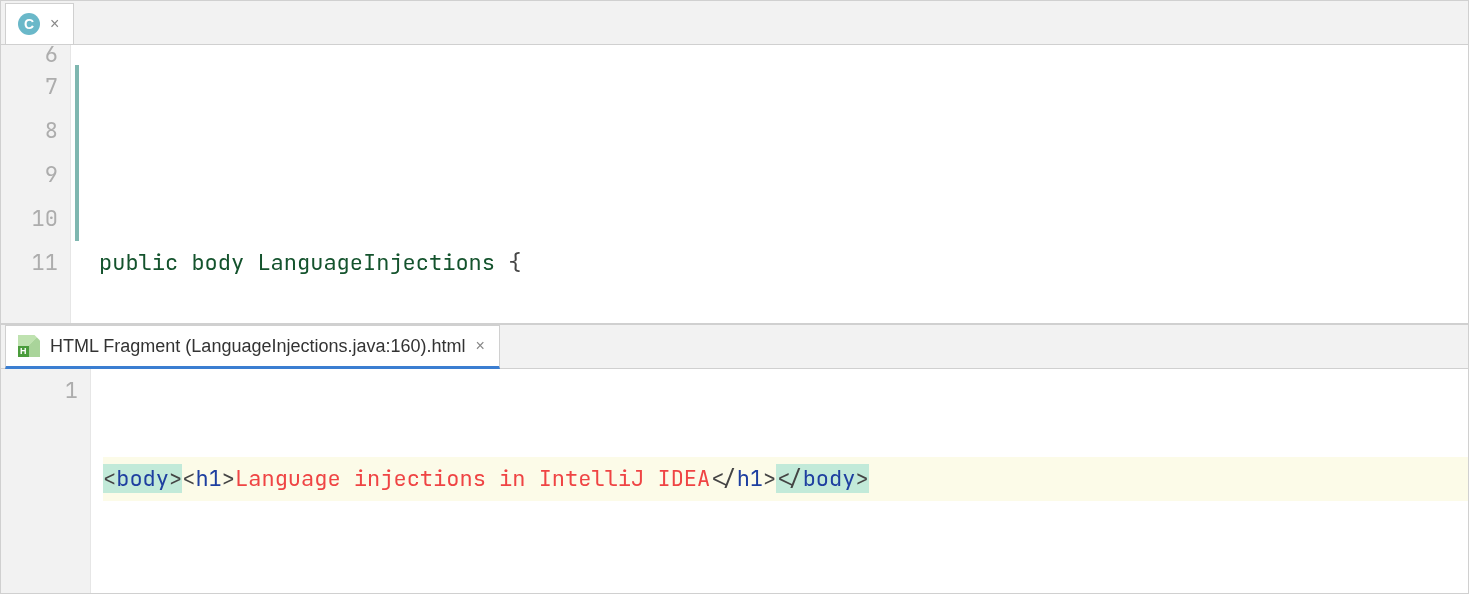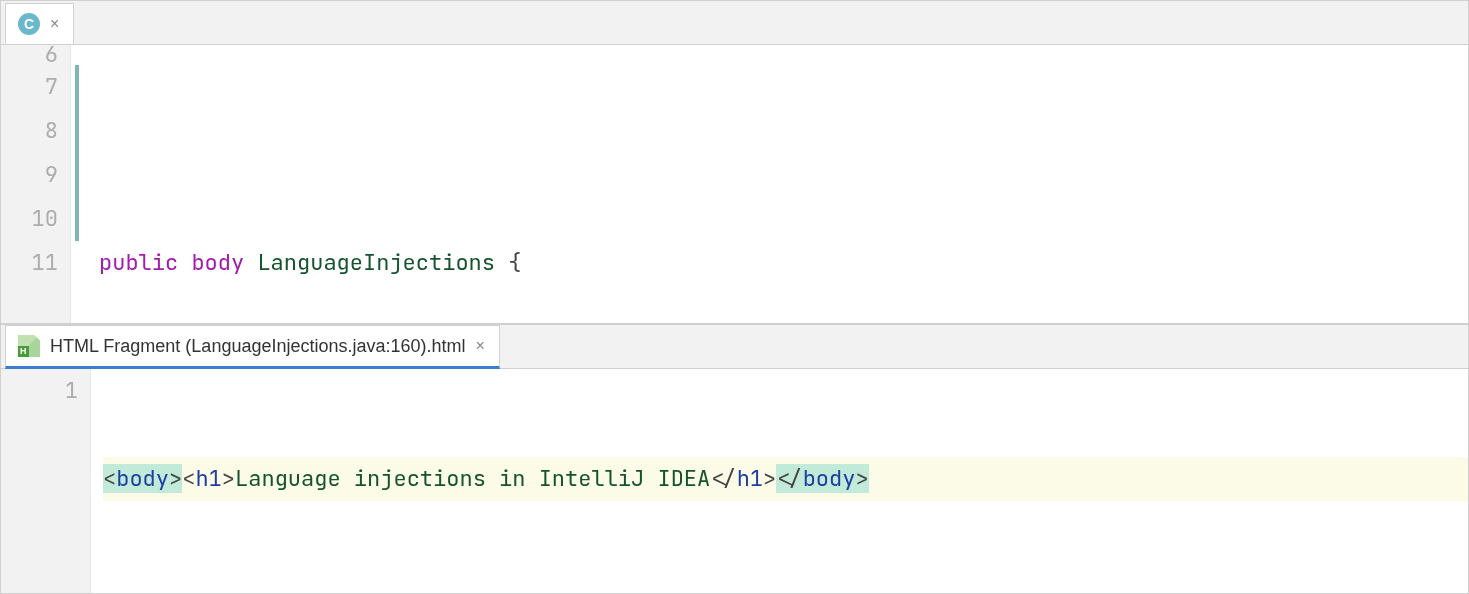--- a/index.html
+++ b/index.html
@@ -105,27 +105,27 @@
   .code {
     flex:1;
     padding-left:16px;
     white-space:pre;
   }
   .row { height:44px; }
   .row.cut{ height:20px; overflow:hidden;}
   .row.hl { background:#fcfbe8; }
 
   
-  .kw   { color:#a21caf; }
+  .kw   { color:#14532d; }
   .cls  { color:#14532d; }
   .ann  { color:#948929; }
   .str  { color:#2b7a34; }
   .tagc { color:#1e3fa0; }  
   .punc { color:#444444; }
-  .plain{ color:#14532d; }
+  .plain{ color:#ef4444; }
   .tag-hl { background:#c2ead9;margin-top:24px; }
 
   .top-editor { height:278px; }
   .bottom-editor { flex:1; }
 
   .splitter {
     height:2px;
     background:#d0d0d0;
   }
 </style>

